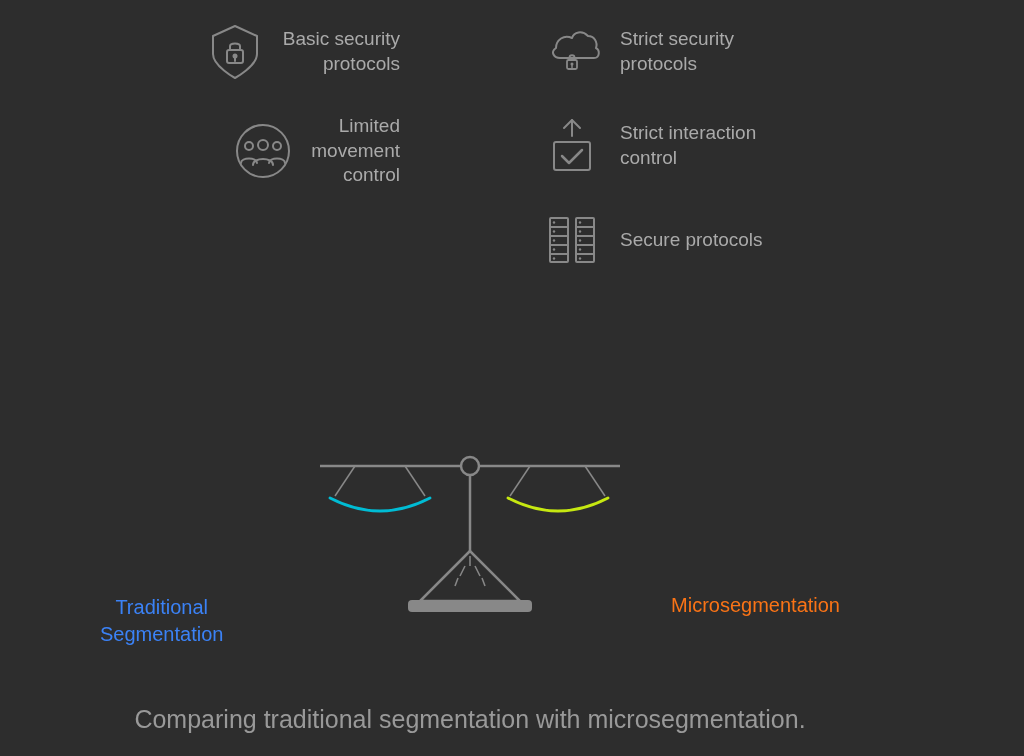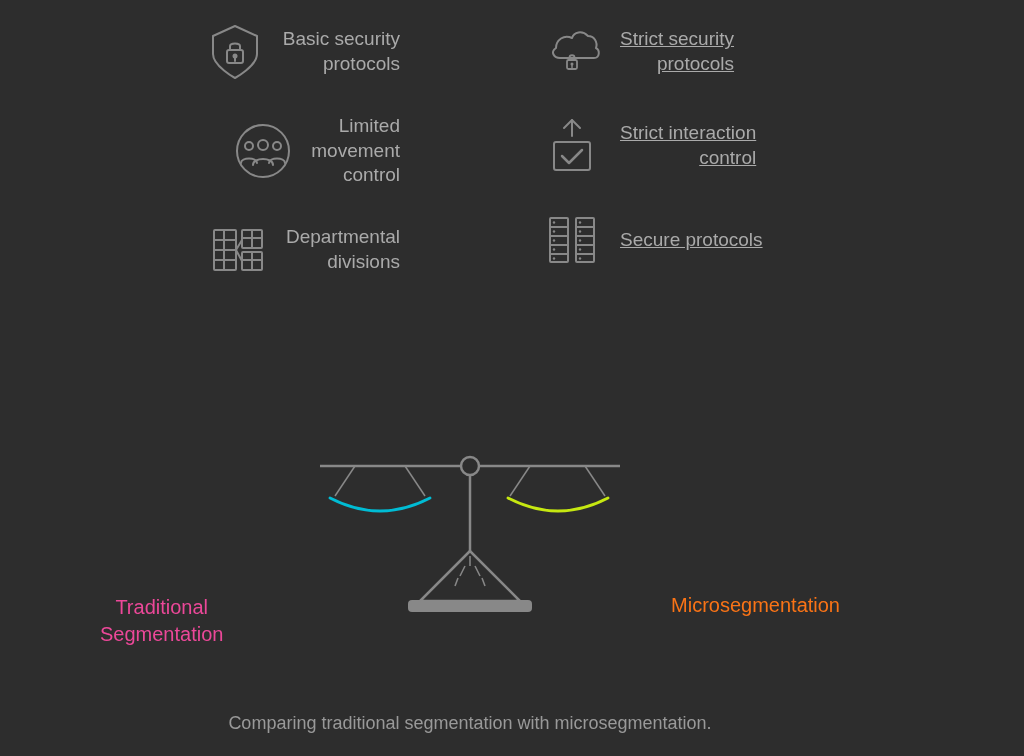--- a/index.html
+++ b/index.html
@@ -61,22 +61,21 @@
     }
 
     .f-text {
       font-size: 19px;
       color: #aaa;
       text-align: right;
       line-height: 1.3;
     }
 
     .right-items .f-text {
-      text-align: right;
-      text-decoration: underline;
+      text-align: left;
     }
 
     .f-icon {
       width: 64px;
       height: 64px;
       flex-shrink: 0;
     }
 
     .f-icon svg {
       width: 64px;
@@ -103,21 +102,21 @@
       justify-content: space-between;
       padding: 0 80px;
     }
 
     .bottom-caption {
       position: absolute;
       bottom: 22px;
       left: 0;
       right: 0;
       text-align: center;
-      font-size: 18px;
+      font-size: 25px;
       color: #999;
     }
   </style>
 </head>
 <body>
 
 <div class="full-layout">
 
   <div class="items-grid">
     <div class="left-items">
@@ -150,45 +149,20 @@
 
             <circle cx="18" cy="27" r="4"></circle>
             <path d="M10 44 C10 38 26 38 26 44"></path>
 
             <circle cx="46" cy="27" r="4"></circle>
             <path d="M38 44 C38 38 54 38 54 44"></path>
           </svg>
         </div>
       </div>
 
-      <div class="f-item left-item">
-        <span class="f-text">Departmental<br>divisions</span>
-        <div class="f-icon">
-          <svg viewBox="0 0 64 64" fill="none" stroke="#888" stroke-width="2" stroke-linecap="round" stroke-linejoin="round">
-
-            <rect x="8" y="12" width="22" height="40" rx="1"></rect>
-
-            <line x1="8" y1="22" x2="30" y2="22"></line>
-            <line x1="8" y1="32" x2="30" y2="32"></line>
-            <line x1="8" y1="42" x2="30" y2="42"></line>
-            <line x1="18" y1="12" x2="18" y2="52"></line>
-
-            <rect x="36" y="12" width="20" height="18" rx="1"></rect>
-            <line x1="36" y1="20" x2="56" y2="20"></line>
-            <line x1="46" y1="12" x2="46" y2="30"></line>
-
-            <rect x="36" y="34" width="20" height="18" rx="1"></rect>
-            <line x1="36" y1="42" x2="56" y2="42"></line>
-            <line x1="46" y1="34" x2="46" y2="52"></line>
-
-            <line x1="30" y1="32" x2="36" y2="22"></line>
-            <line x1="30" y1="32" x2="36" y2="43"></line>
-          </svg>
-        </div>
-      </div>
 
     </div>
 
     <div class="right-items">
 
       <div class="f-item">
         <div class="f-icon">
           <svg viewBox="0 0 64 64" fill="none" stroke="#888" stroke-width="2" stroke-linecap="round" stroke-linejoin="round">
 
             <path d="M16 28 C16 20 24 14 32 18 C34 12 42 10 48 16 C54 16 58 22 56 28 C60 30 60 38 54 38 L20 38 C14 38 10 32 16 28 Z"></path>
@@ -282,19 +256,19 @@
       <line x1="205" y1="190" x2="200" y2="200" stroke="#888" stroke-width="1.5"></line>
       <line x1="215" y1="190" x2="220" y2="200" stroke="#888" stroke-width="1.5"></line>
       <line x1="198" y1="202" x2="195" y2="210" stroke="#888" stroke-width="1.5"></line>
       <line x1="222" y1="202" x2="225" y2="210" stroke="#888" stroke-width="1.5"></line>
 
       <rect x="148" y="224" width="124" height="12" rx="4" fill="#888"></rect>
     </svg>
   </div>
 
   <div class="scale-labels" style="position:absolute; bottom: 108px; left:0; right:0; display:flex; justify-content:space-between; padding:0 100px;">
-    <span style="font-size:20px; color:#ec4899; text-align:center; line-height:1.35;">Traditional<br>Segmentation</span>
+    <span style="font-size:20px; color:#3b82f6; text-align:center; line-height:1.35;">Traditional<br>Segmentation</span>
     <span style="font-size:20px; color:#f97316; text-align:center;">Microsegmentation</span>
   </div>
 
   <div class="bottom-caption">Comparing traditional segmentation with microsegmentation.</div>
 
 </div>
 
 </body></html>

